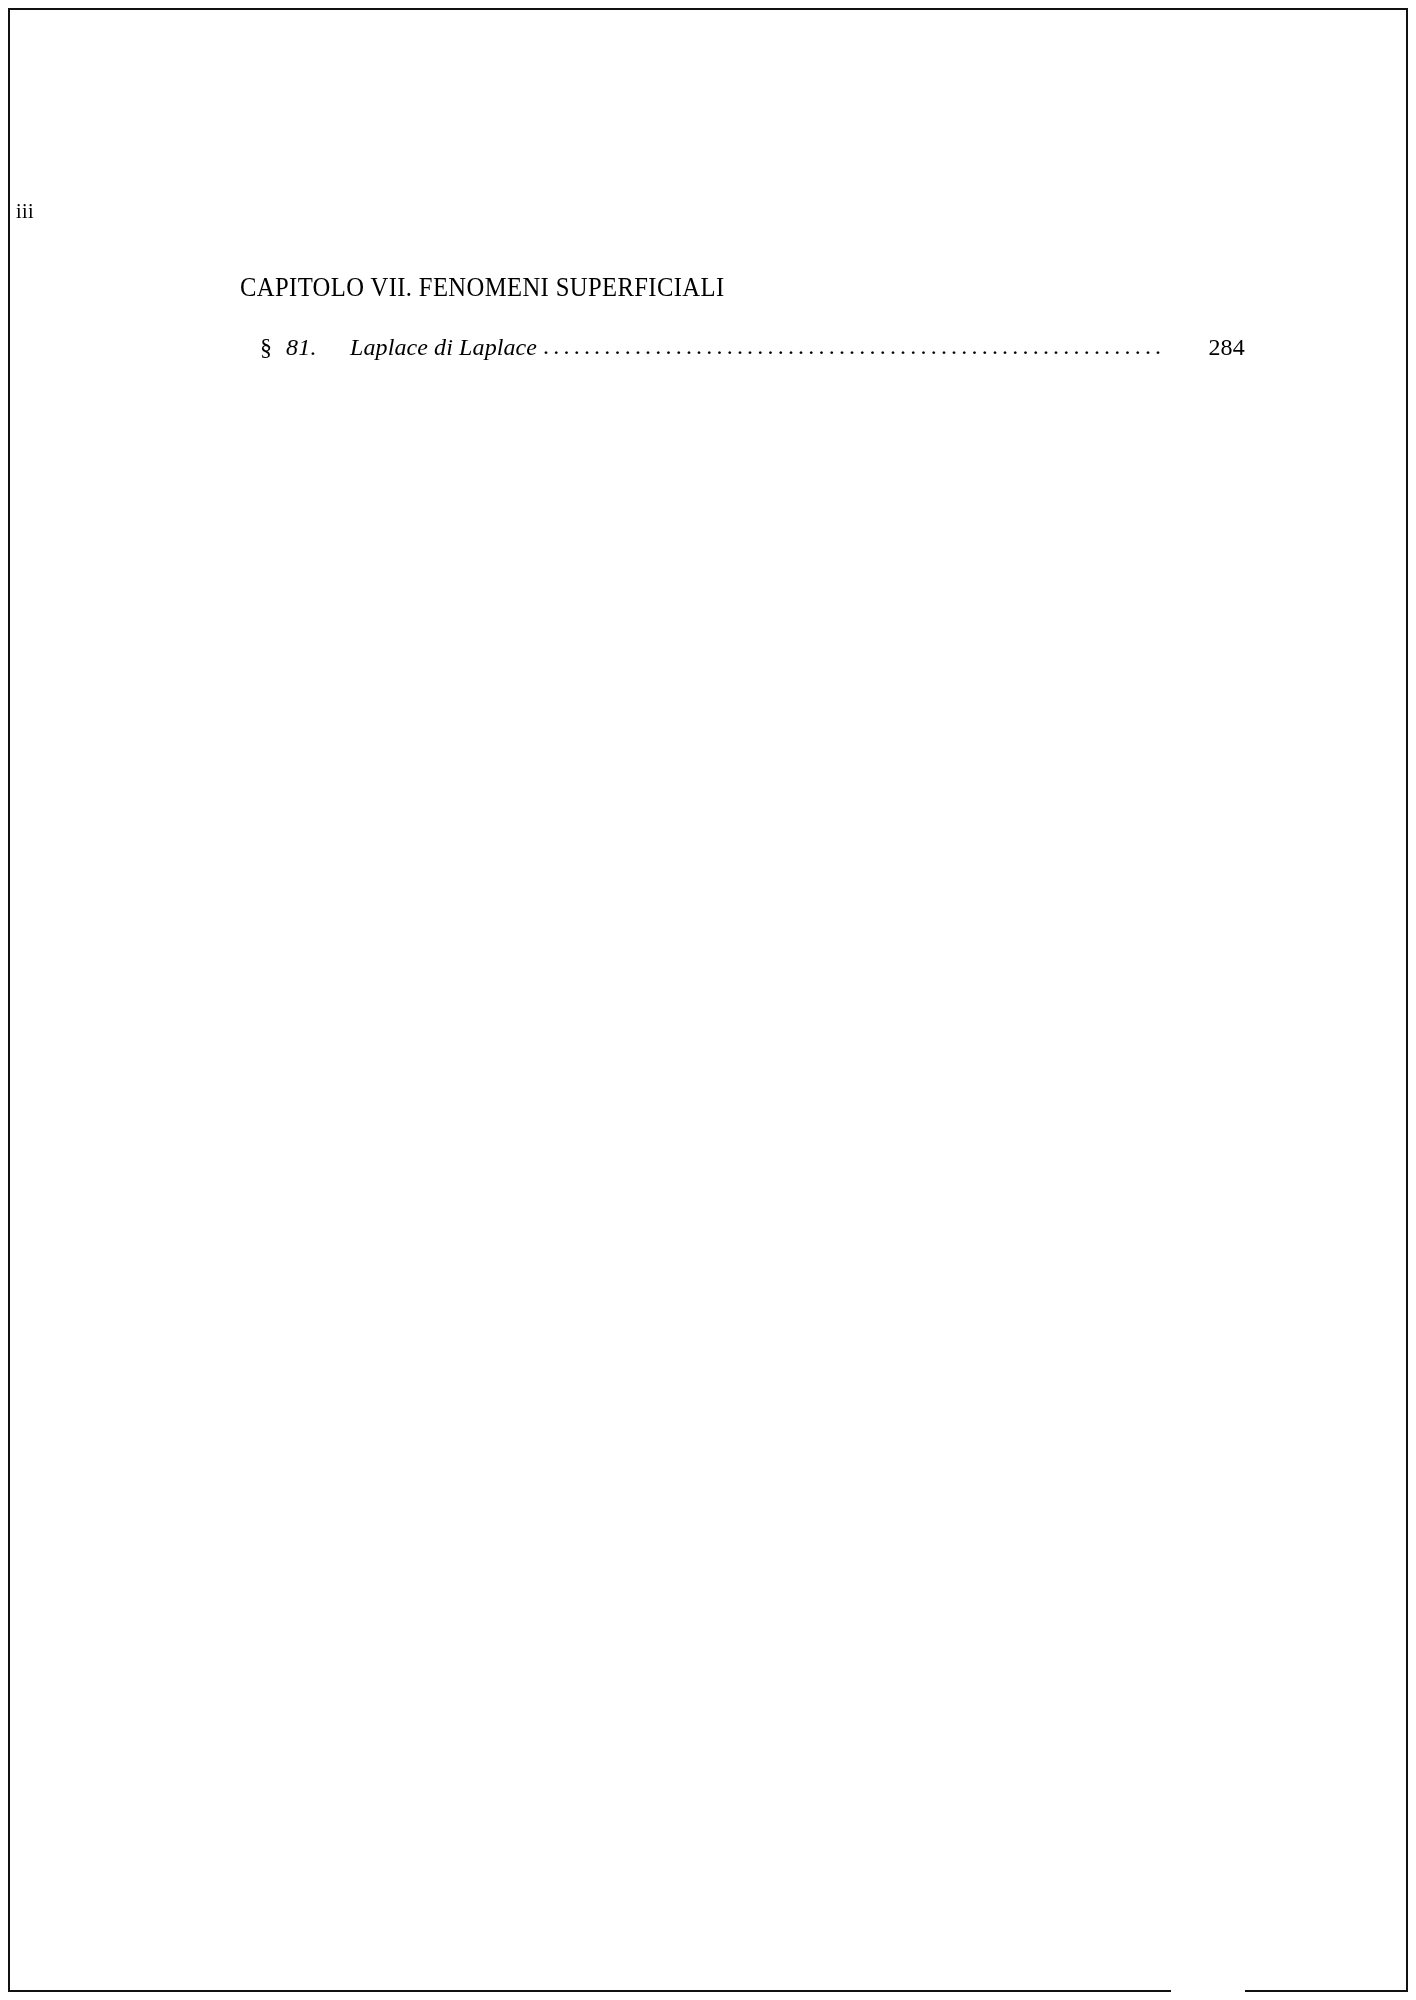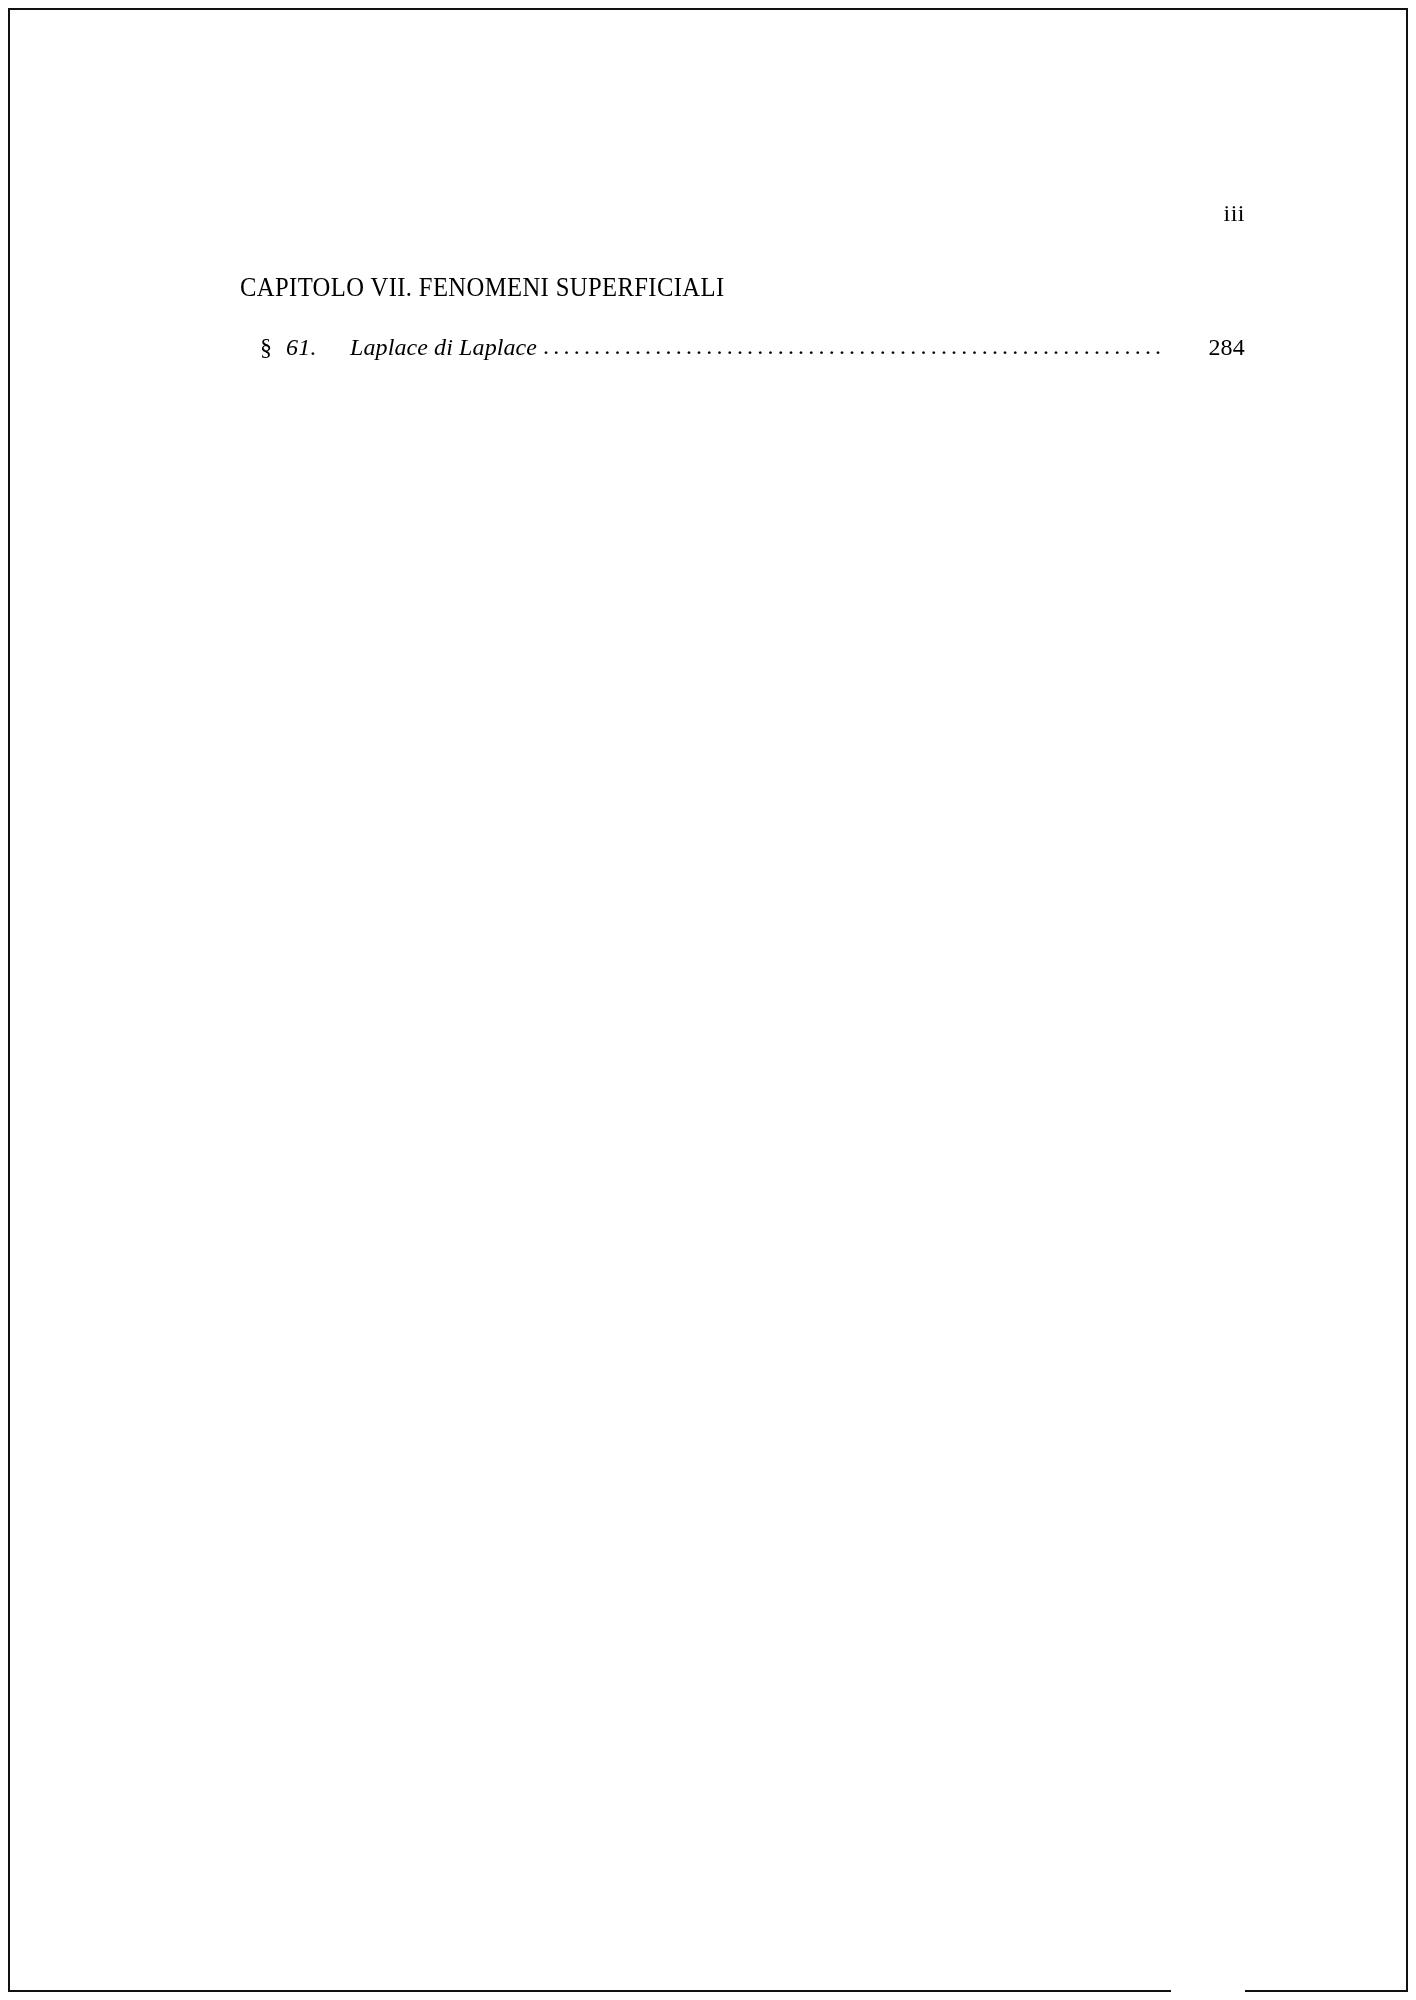--- a/index.html
+++ b/index.html
@@ -32,24 +32,24 @@
   .content {
     position: absolute;
     left: 0;
     top: 0;
     width: 1416px;
     padding: 0;
   }
   .folio {
     position: absolute;
     top: 200px;
-    left: 0;
+    left: 16px;
     width: 1245px;
-    text-align: right;
-    font-size: 24px;
+    text-align: left;
+    font-size: 20px;
     letter-spacing: 0.5px;
     font-family: "Liberation Serif", "DejaVu Serif", serif;
   }
   .toc {
     position: absolute;
     top: 272px;
     left: 240px;
     width: 1005px;
   }
   .chapter-block {
@@ -122,21 +122,21 @@
   <div class="page-frame"></div>
 
   <div class="content">
     <div class="folio">iii</div>
     <div class="toc" id="toc-root">
         <div class="chapter-block">
           <div class="chapter-title">CAPITOLO VII. FENOMENI SUPERFICIALI</div>
           <div class="entries">
             <div class="entry">
               <span class="sect">§</span>
-              <span class="num">61.</span>
+              <span class="num">81.</span>
               <span class="label">Laplace di Laplace</span>
               <span class="leader">.........................................................................................</span>
               <span class="page">284</span>
             </div>
           </div>
         </div>
       </div>
   </div>
 </div>
 

